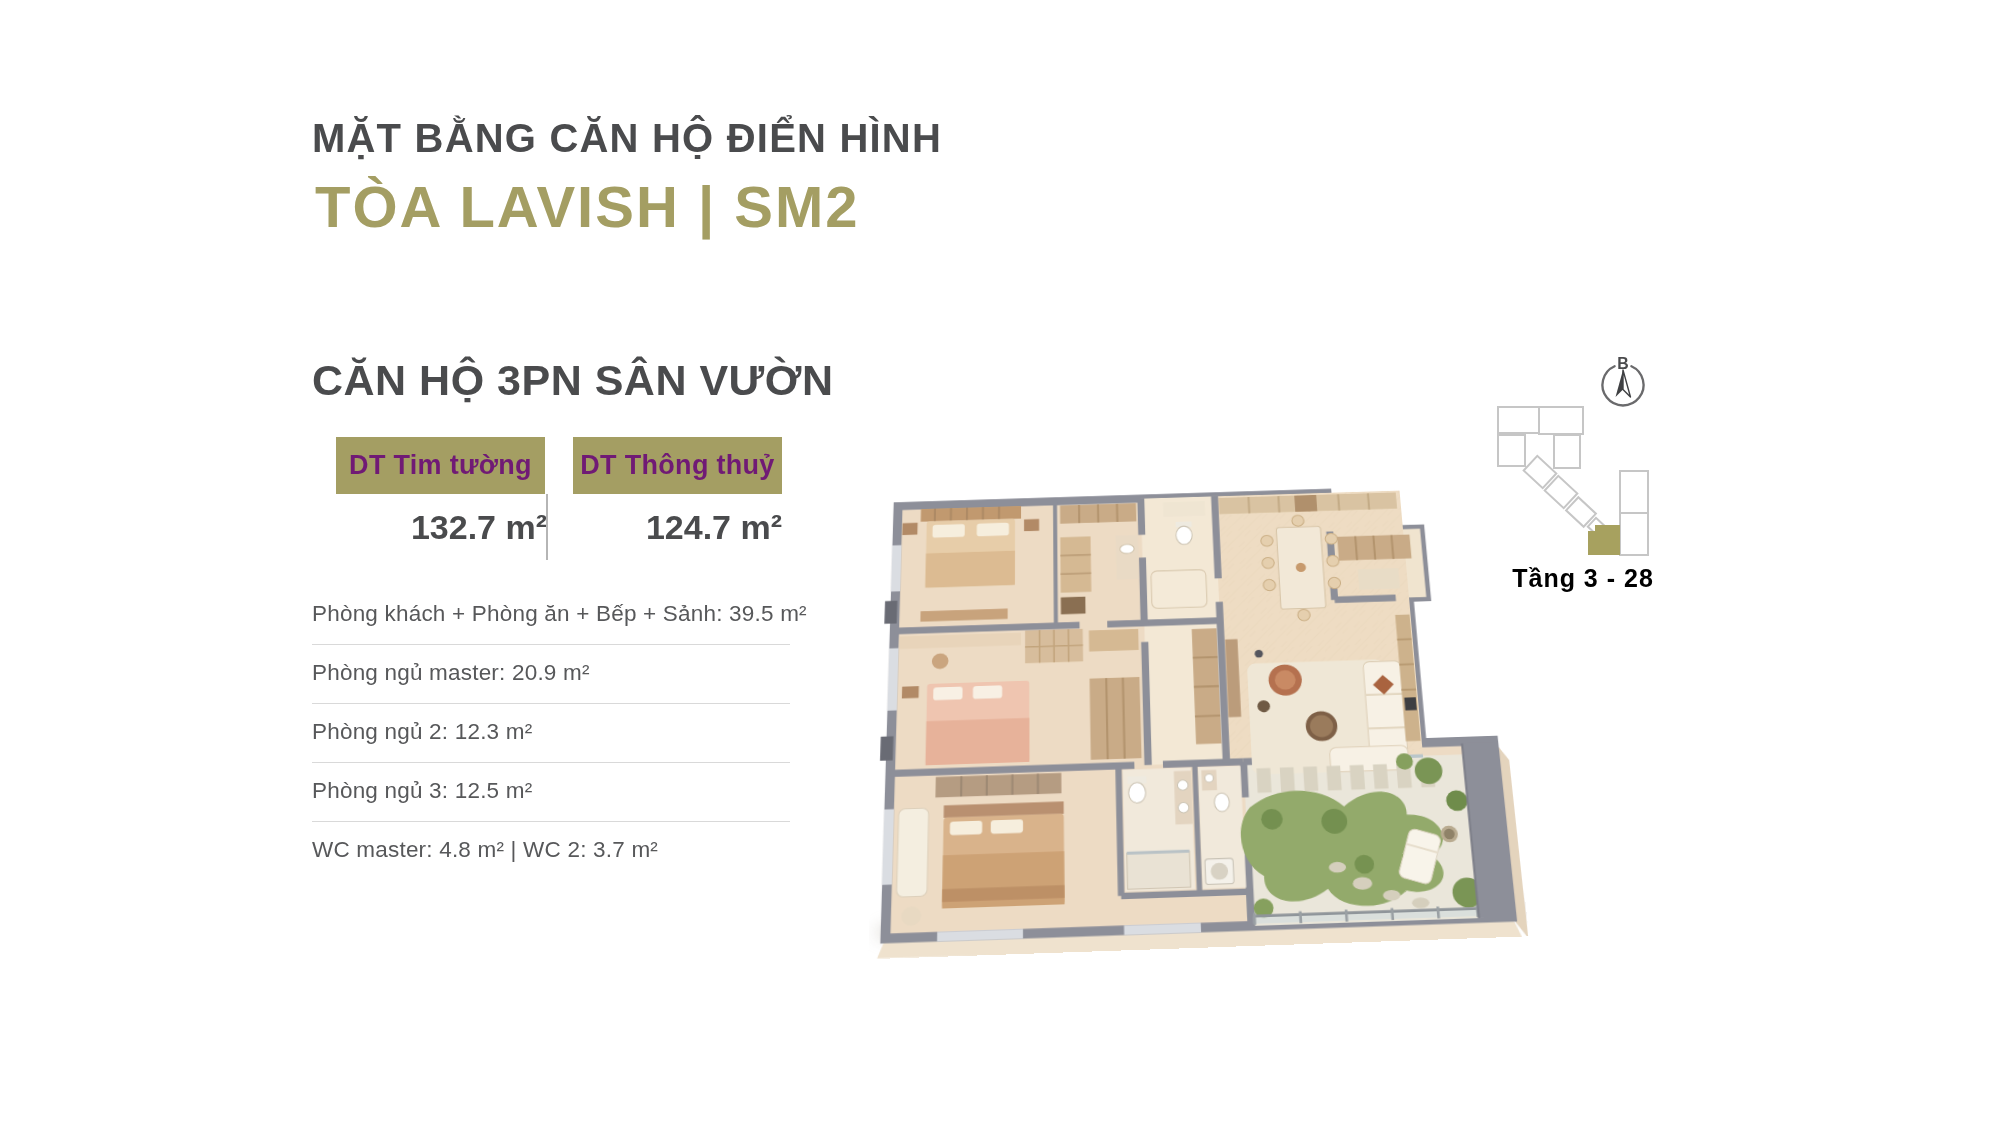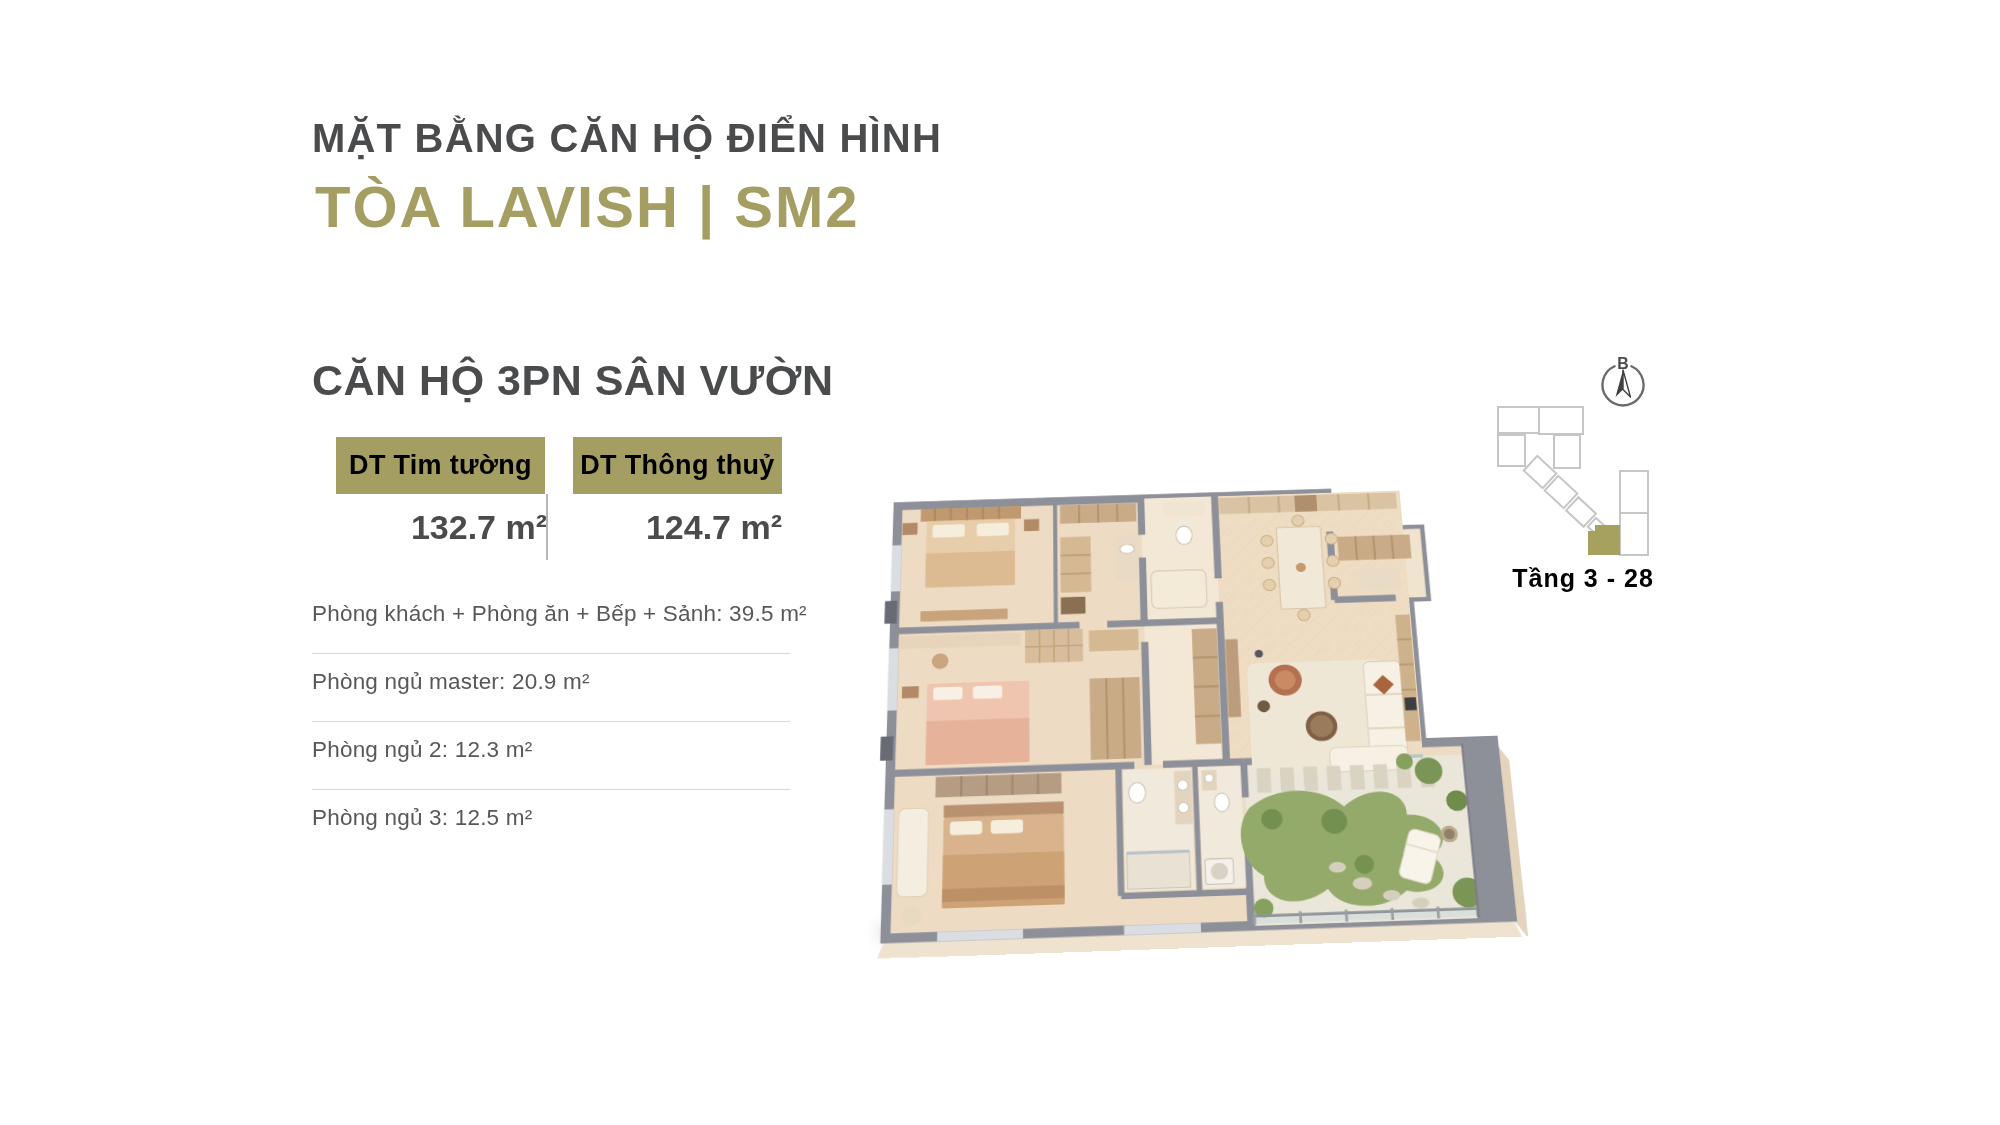--- a/index.html
+++ b/index.html
@@ -20,37 +20,37 @@
     font-size:58px;font-weight:700;color:#a49e63;letter-spacing:2px;white-space:nowrap;
   }
   .unit-name{
     position:absolute;left:312px;top:356px;margin:0;
     font-size:43px;font-weight:700;color:#4a4b4d;letter-spacing:0.5px;white-space:nowrap;
   }
 
   .area-table{position:absolute;left:312px;top:437px;width:470px;}
   .at-header{display:flex;gap:4px;height:57px;}
   .at-cell{
-    flex:1;background:#a49e63;color:#000000;
+    flex:1;background:#a49e63;color:#701a75;
     font-size:27px;font-weight:700;letter-spacing:0.3px;
     display:flex;align-items:center;justify-content:center;white-space:nowrap;margin-left:24px;
   }
   .at-values{display:flex;height:66px;align-items:center;}
   .at-val{
     flex:1;text-align:right;font-size:34px;font-weight:700;color:#4a4b4d;white-space:nowrap;
   }
   .at-vline{position:absolute;left:calc(50% - 1px);top:57px;width:1.5px;height:66px;background:#b5b5b5;}
 
   .room-list{
     position:absolute;left:312px;top:586px;width:478px;
     margin:0;padding:0;list-style:none;
   }
   .room-list li{
     font-size:22.5px;color:#57585a;letter-spacing:0.2px;white-space:nowrap;
-    padding:15px 0 26px 0;border-bottom:1.5px solid #d9d9d9;
+    padding:15px 0 17px 0;border-bottom:1.5px solid #d9d9d9;
   }
   .room-list li:last-child{border-bottom:none;}
 
   
   .plan-3d{
     position:absolute;left:878px;top:462px;width:622px;height:488px;
     transform:perspective(1700px) rotateX(21deg) rotate(-2deg);
     transform-origin:50% 42%;
   }
   .plan-3d svg{display:block;width:622px;height:488px;}
@@ -83,20 +83,21 @@
       <div class="at-val">124.7 m²</div>
     </div>
     <div class="at-vline"></div>
   </div>
 
   <ul class="room-list">
     <li>Phòng khách + Phòng ăn + Bếp + Sảnh: 39.5 m²</li>
     <li>Phòng ngủ master: 20.9 m²</li>
     <li>Phòng ngủ 2: 12.3 m²</li>
     <li>Phòng ngủ 3: 12.5 m²</li>
+    <li>WC master: 4.8 m² | WC 2: 3.7 m²</li>
   </ul>
 
   <div class="plan-3d">
     <svg viewBox="0 0 600 470">
       <defs>
         <filter id="blur7" x="-30%" y="-30%" width="160%" height="160%">
             <feGaussianBlur stdDeviation="7"></feGaussianBlur>
           </filter>
         <pattern id="herr" width="18" height="18" patternUnits="userSpaceOnUse">
           <path d="M0,18 L18,0 M-2,8 L8,-2 M10,20 L20,10" stroke="#e2cfb2" stroke-width="1" opacity="0.55"></path>

